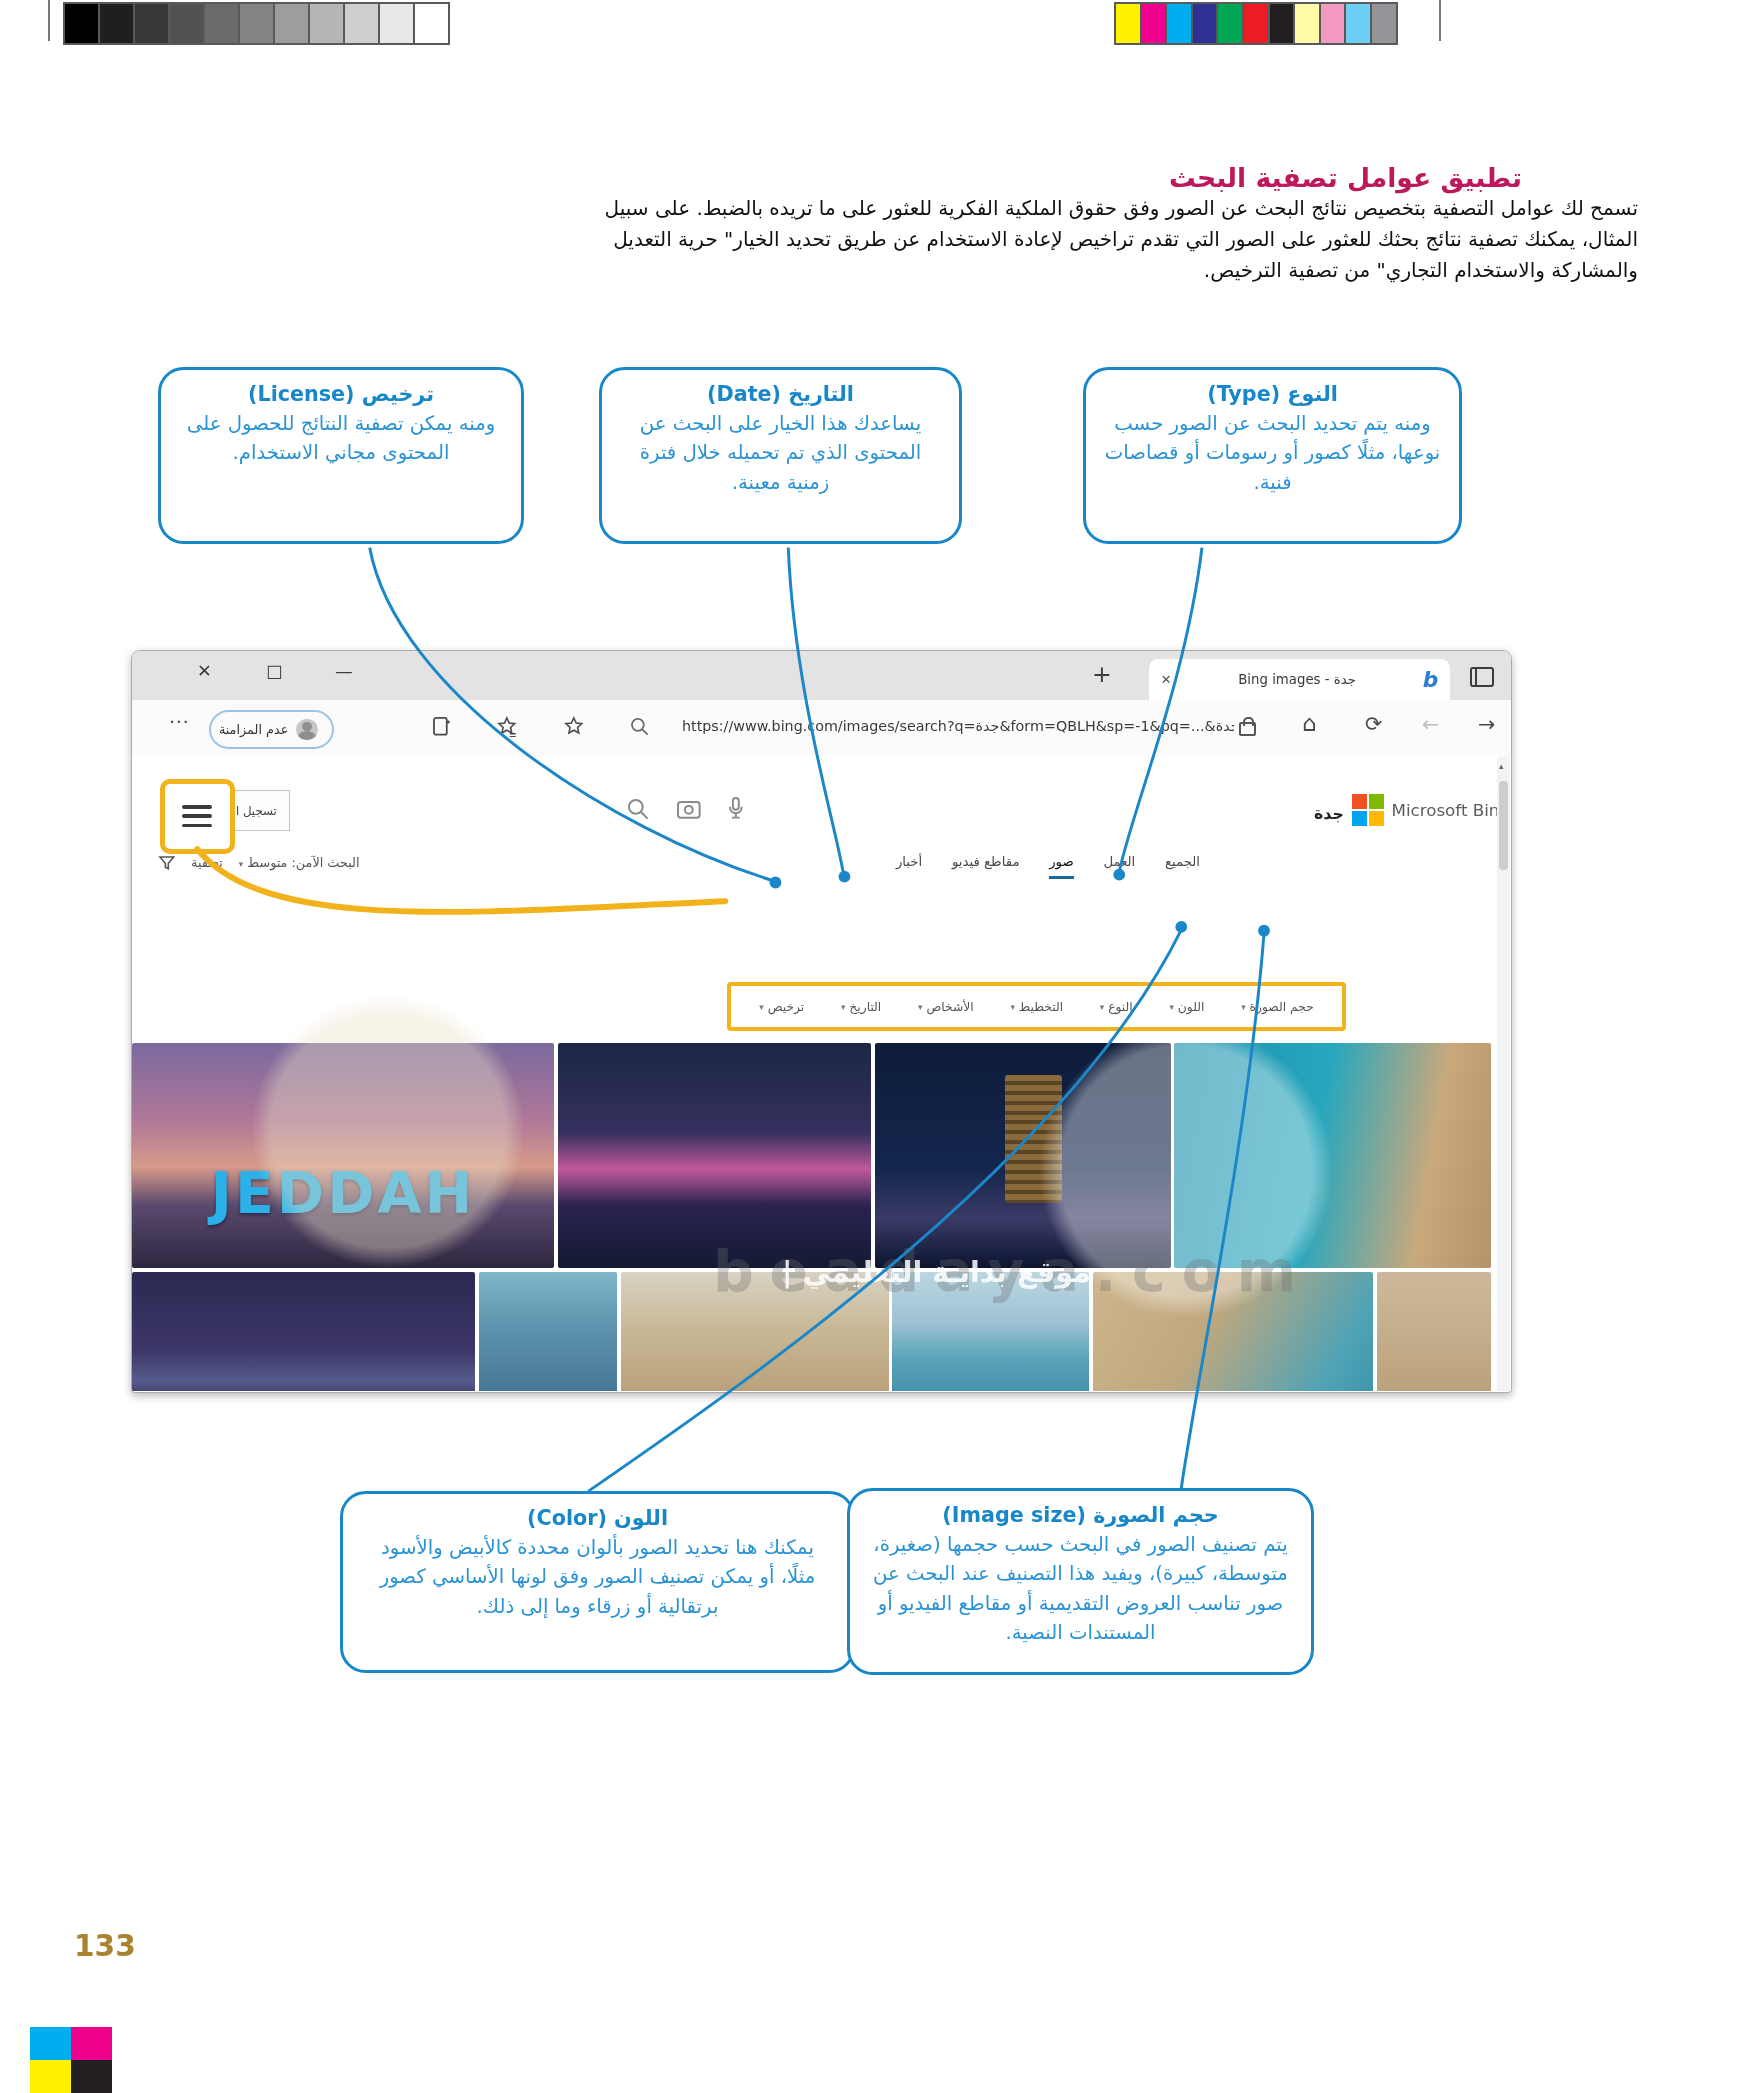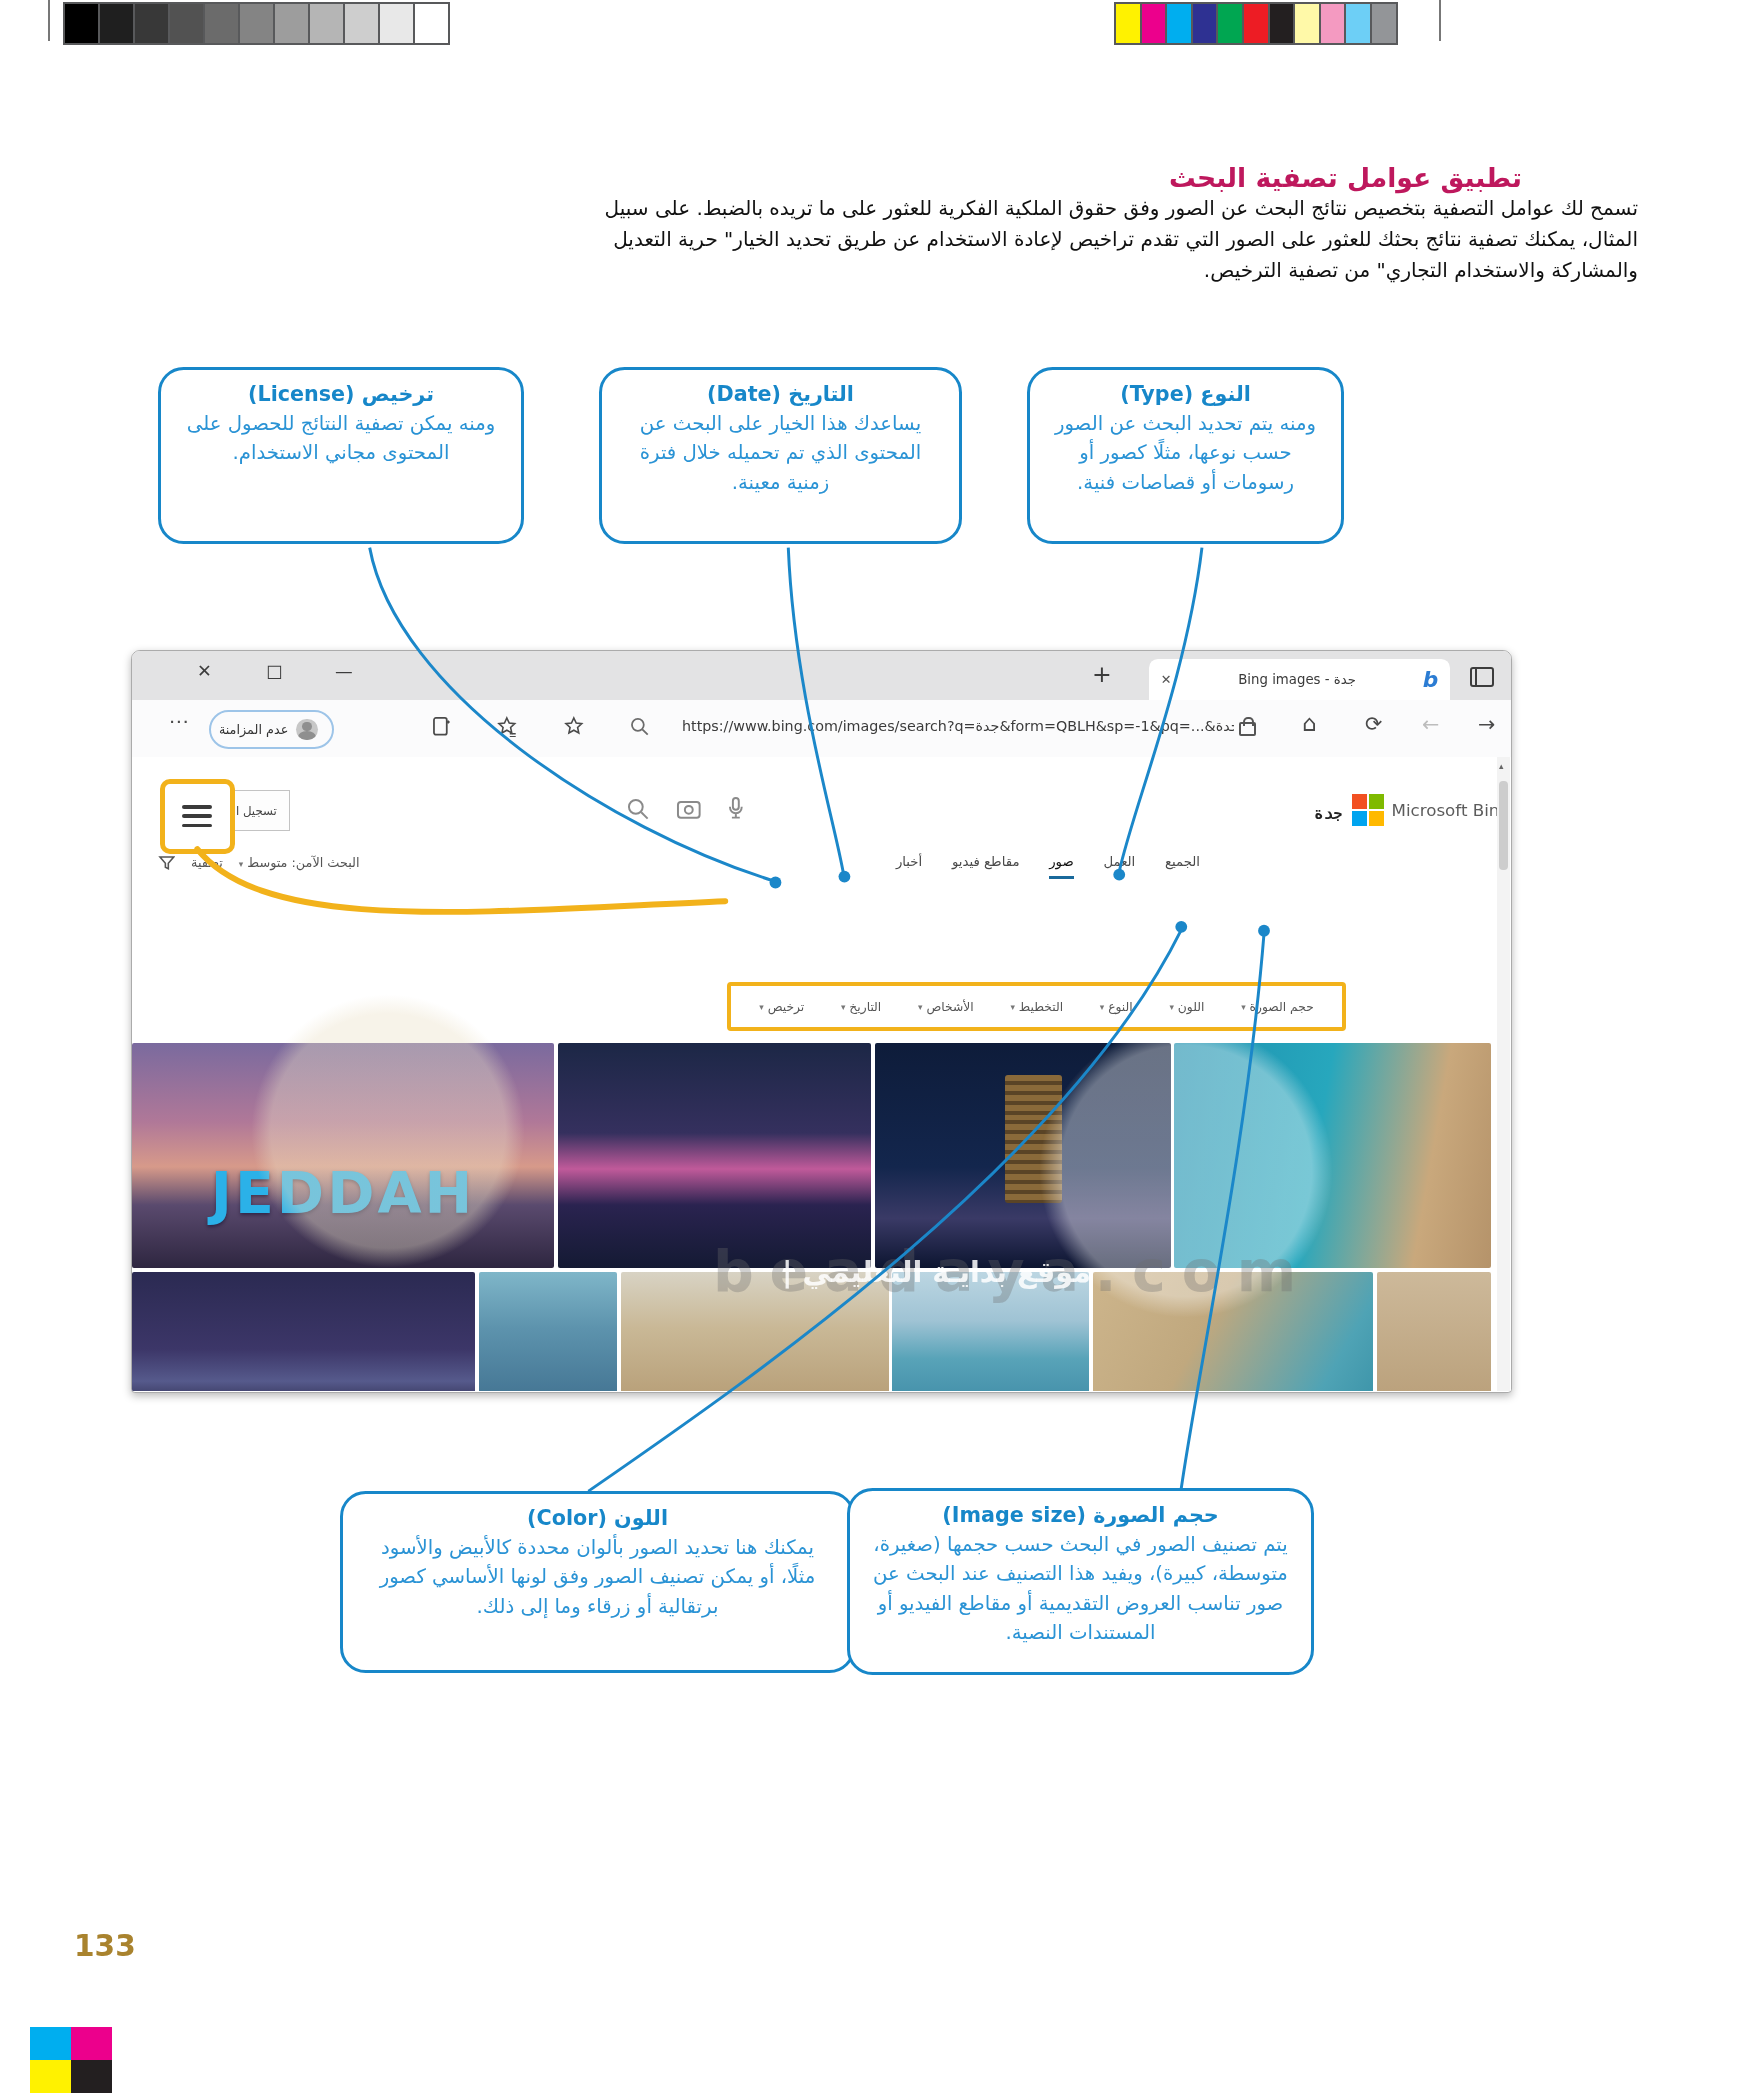--- a/index.html
+++ b/index.html
@@ -48,21 +48,21 @@
   .nav-glyph{font-size:20.7px;line-height:1;}
   
   .content{position:absolute;left:0;top:106px;width:100%;height:634px;background:#fff;overflow:hidden;}
   .signin-btn{position:absolute;left:59px;top:33px;width:97px;height:39px;border:1px solid #c3c3c3;background:#fdfdfd;
         font-size:11.8px;color:#444;display:flex;align-items:center;justify-content:center;direction:rtl;}
   .burger-box{position:absolute;left:27.6px;top:21.7px;width:65px;height:65px;border:5.9px solid #F2B21B;border-radius:9.9px;
         background:#fff;z-index:20;display:flex;align-items:center;justify-content:center;}
   .burger{width:29.6px;height:21.7px;display:flex;flex-direction:column;justify-content:space-between;}
   .burger span{display:block;height:3.4px;background:#3a3a3a;border-radius:2px;}
   .center-icons{position:absolute;left:493px;top:39px;display:flex;gap:25.6px;align-items:center;color:#8a8a8a;}
-  .query-text{position:absolute;left:1182px;top:47px;font-size:15.8px;font-weight:bold;color:#222;direction:rtl;font-family:Liberation Mono, monospace;}
+  .query-text{position:absolute;left:1182px;top:47px;font-size:15.8px;font-weight:bold;color:#222;direction:rtl;}
   .brand{position:absolute;left:1220px;top:37px;display:flex;align-items:center;gap:7.9px;}
   .ms-grid{display:grid;grid-template-columns:14.8px 14.8px;grid-template-rows:14.8px 14.8px;gap:2px;}
   .ms-grid i{display:block;}
   .brand-text{font-size:16.7px;color:#5c5c5c;white-space:nowrap;}
   .serp-tabs{position:absolute;right:311px;top:97px;display:flex;direction:rtl;gap:29.6px;font-size:13.3px;color:#4a4a4a;}
   .serp-tab{padding-bottom:6.9px;white-space:nowrap;}
   .serp-tab.active{color:#111;border-bottom:3px solid #19699b;text-align:center;}
   .safesearch{position:absolute;left:25.6px;top:97px;display:flex;direction:rtl;gap:15.8px;align-items:center;
         font-size:12.8px;color:#555;}
   .filter-box{position:absolute;left:595px;top:225px;width:619px;height:49px;border:4.9px solid #F2B21B;border-radius:3.9px;
@@ -328,21 +328,21 @@
   </svg>
 
   <div class="callout" style="left:158px;top:367px;width:366px;min-height:177px;">
     <div class="co-title">ترخيص (License)</div>
     <div class="co-body">ومنه يمكن تصفية النتائج للحصول على المحتوى مجاني الاستخدام.</div>
   </div>
   <div class="callout" style="left:599px;top:367px;width:363px;min-height:177px;">
     <div class="co-title">التاريخ (Date)</div>
     <div class="co-body">يساعدك هذا الخيار على البحث عن المحتوى الذي تم تحميله خلال فترة زمنية معينة.</div>
   </div>
-  <div class="callout" style="left:1027px;top:367px;width:317px;min-height:177px;">
+  <div class="callout" style="left:1083px;top:367px;width:379px;min-height:177px;">
     <div class="co-title">النوع (Type)</div>
     <div class="co-body">ومنه يتم تحديد البحث عن الصور حسب نوعها، مثلًا كصور أو رسومات أو قصاصات فنية.</div>
   </div>
   <div class="callout" style="left:340px;top:1491px;width:515px;min-height:182px;">
     <div class="co-title">اللون (Color)</div>
     <div class="co-body">يمكنك هنا تحديد الصور بألوان محددة كالأبيض والأسود مثلًا، أو يمكن تصنيف الصور وفق لونها الأساسي كصور برتقالية أو زرقاء وما إلى ذلك.</div>
   </div>
   <div class="callout" style="left:847px;top:1488px;width:467px;min-height:187px;">
     <div class="co-title">حجم الصورة (Image size)</div>
     <div class="co-body">يتم تصنيف الصور في البحث حسب حجمها (صغيرة، متوسطة، كبيرة)، ويفيد هذا التصنيف عند البحث عن صور تناسب العروض التقديمية أو مقاطع الفيديو أو المستندات النصية.</div>

